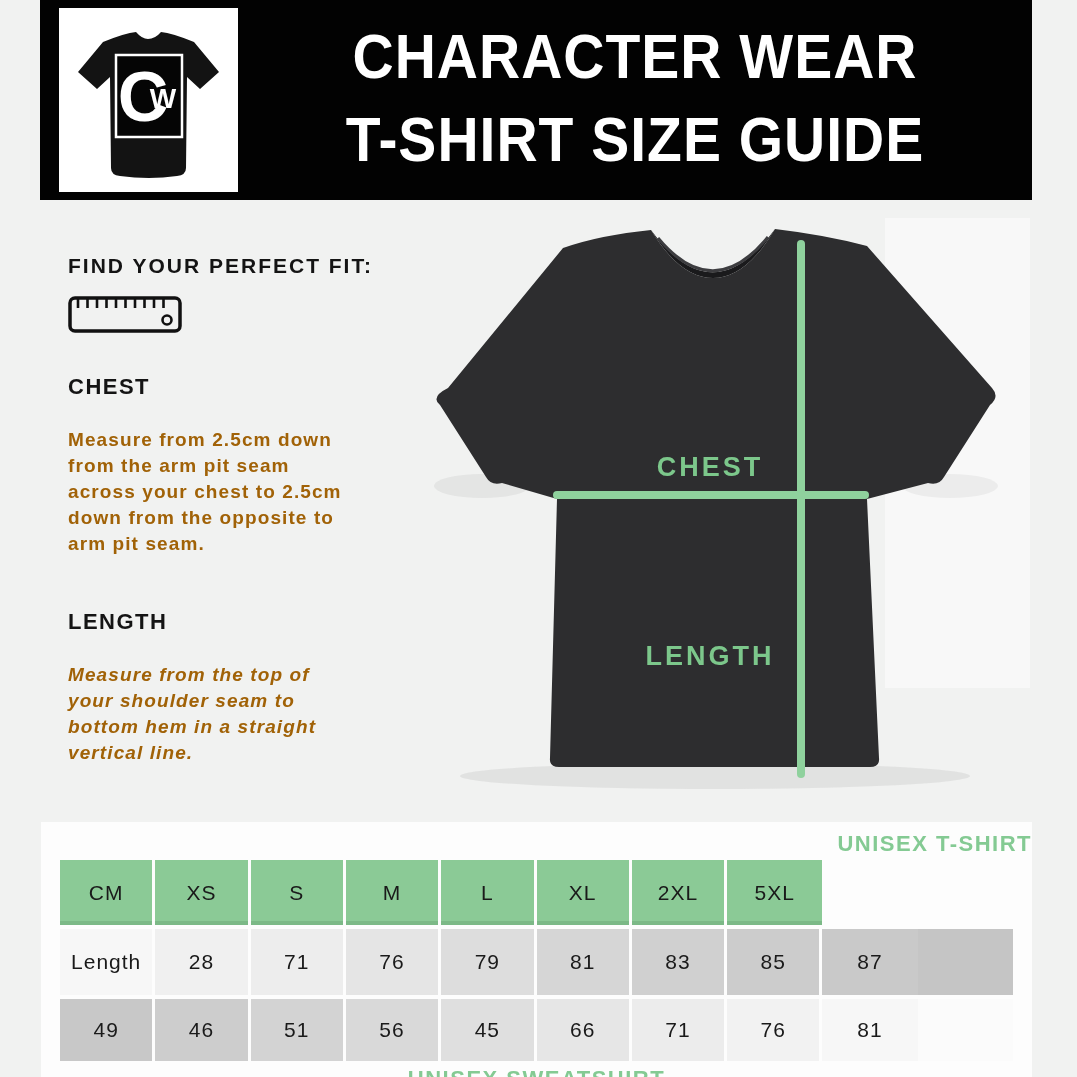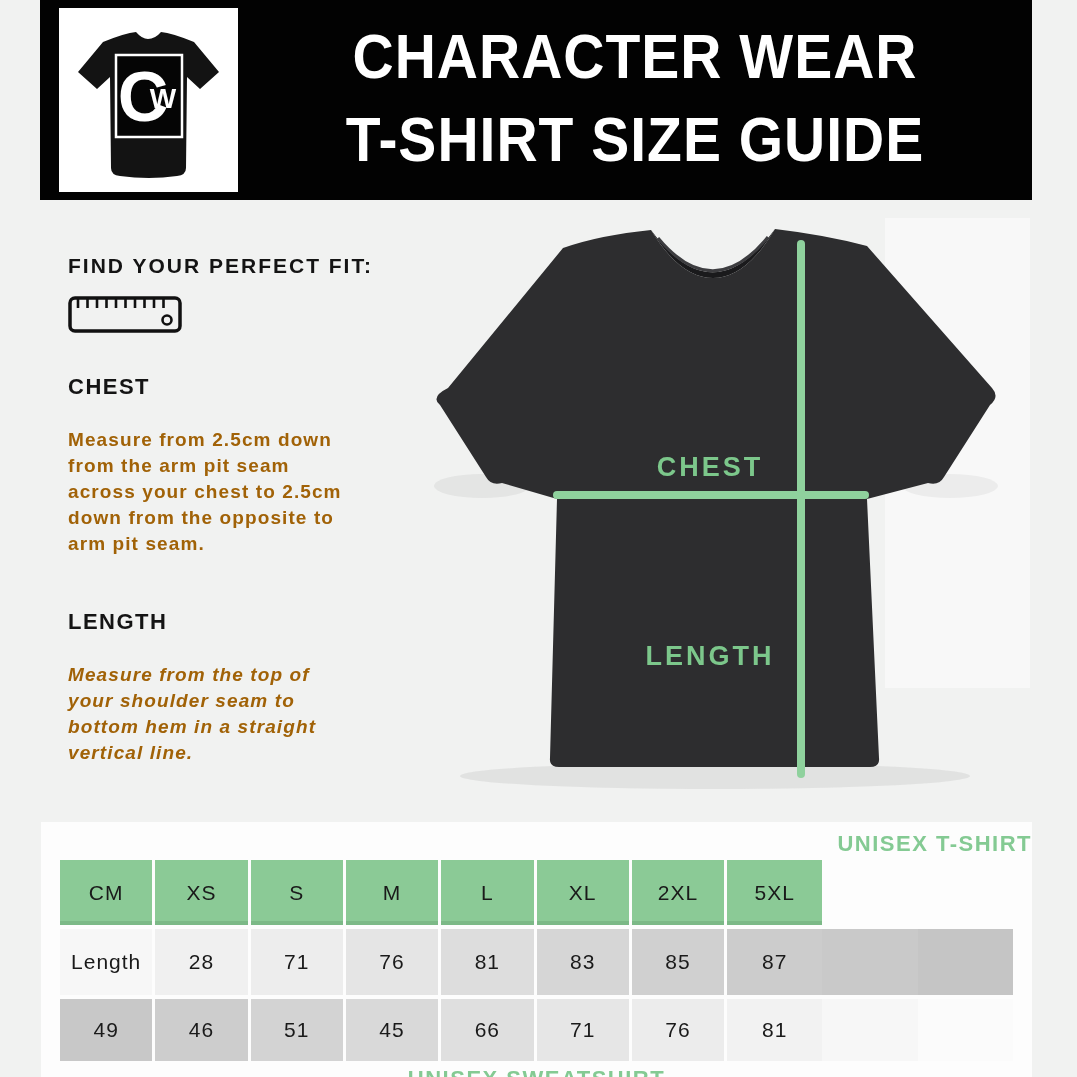--- a/index.html
+++ b/index.html
@@ -191,29 +191,31 @@
         <div class="cell">L</div>
         <div class="cell">XL</div>
         <div class="cell">2XL</div>
         <div class="cell">5XL</div>
       </div>
       <div class="trow row-length">
         <div class="cell">Length</div>
         <div class="cell">28</div>
         <div class="cell">71</div>
         <div class="cell">76</div>
+        <div class="cell">79</div>
         <div class="cell">81</div>
         <div class="cell">83</div>
         <div class="cell">85</div>
         <div class="cell">87</div>
       </div>
       <div class="trow row-chest">
         <div class="cell">49</div>
         <div class="cell">46</div>
         <div class="cell">51</div>
+        <div class="cell">56</div>
         <div class="cell">45</div>
         <div class="cell">66</div>
         <div class="cell">71</div>
         <div class="cell">76</div>
         <div class="cell">81</div>
       </div>
     </div>
 
     <div class="next-title">UNISEX SWEATSHIRT</div>
   </section>

